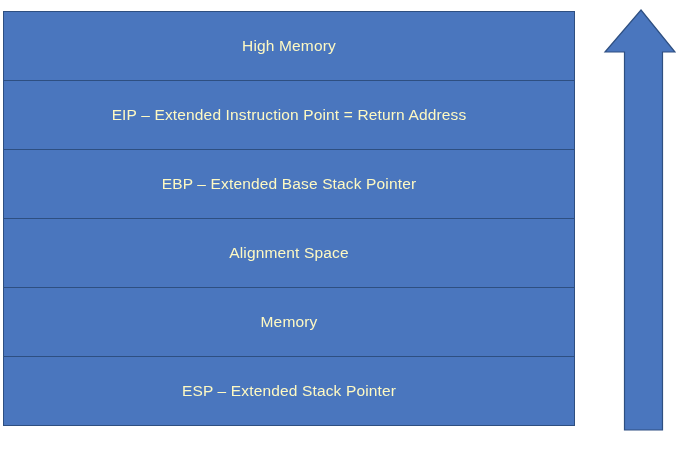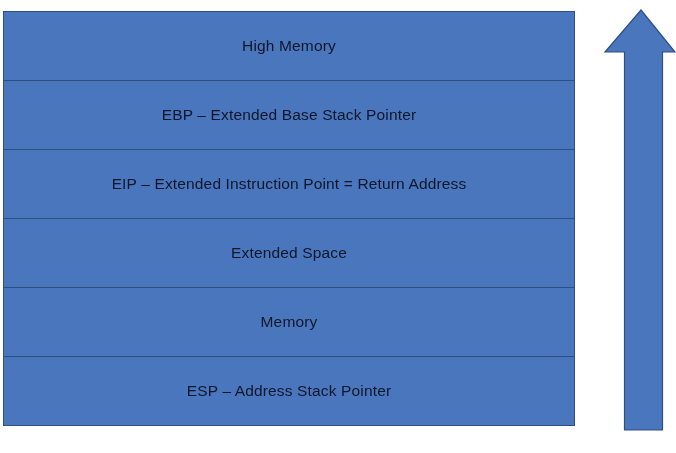--- a/index.html
+++ b/index.html
@@ -45,21 +45,21 @@
     display: flex;
     align-items: center;
     justify-content: center;
     margin-bottom: -1px;
   }
   .stack-row:last-child {
     margin-bottom: 0;
   }
 
   .stack-row-label {
-    color: #0f172a;
+    color: #fef9c3;
     font-size: 15.5px;
     line-height: 1.2;
     letter-spacing: 0.15px;
     text-align: center;
     white-space: nowrap;
     font-weight: 400;
     user-select: none;
   }
 
   
@@ -81,37 +81,37 @@
 
 <div id="diagram-canvas">
 
   <div id="stack-column">
 
     <div class="stack-row">
       <span class="stack-row-label">High Memory</span>
     </div>
 
     <div class="stack-row">
+      <span class="stack-row-label">EIP – Extended Instruction Point = Return Address</span>
+    </div>
+
+    <div class="stack-row">
       <span class="stack-row-label">EBP – Extended Base Stack Pointer</span>
     </div>
 
     <div class="stack-row">
-      <span class="stack-row-label">EIP – Extended Instruction Point = Return Address</span>
-    </div>
-
-    <div class="stack-row">
-      <span class="stack-row-label">Extended Space</span>
+      <span class="stack-row-label">Alignment Space</span>
     </div>
 
     <div class="stack-row">
       <span class="stack-row-label">Memory</span>
     </div>
 
     <div class="stack-row">
-      <span class="stack-row-label">ESP – Address Stack Pointer</span>
+      <span class="stack-row-label">ESP – Extended Stack Pointer</span>
     </div>
 
   </div>
 
   <div id="growth-arrow">
     <svg viewBox="0 0 76 428" xmlns="http://www.w3.org/2000/svg" aria-hidden="true">
       <polygon points="41,4 75,46 62.5,46 62.5,424 24.5,424 24.5,46 5,46" fill="#4A76BE" stroke="#2E4F81" stroke-width="1.2" stroke-linejoin="miter"></polygon>
     </svg>
   </div>
 

